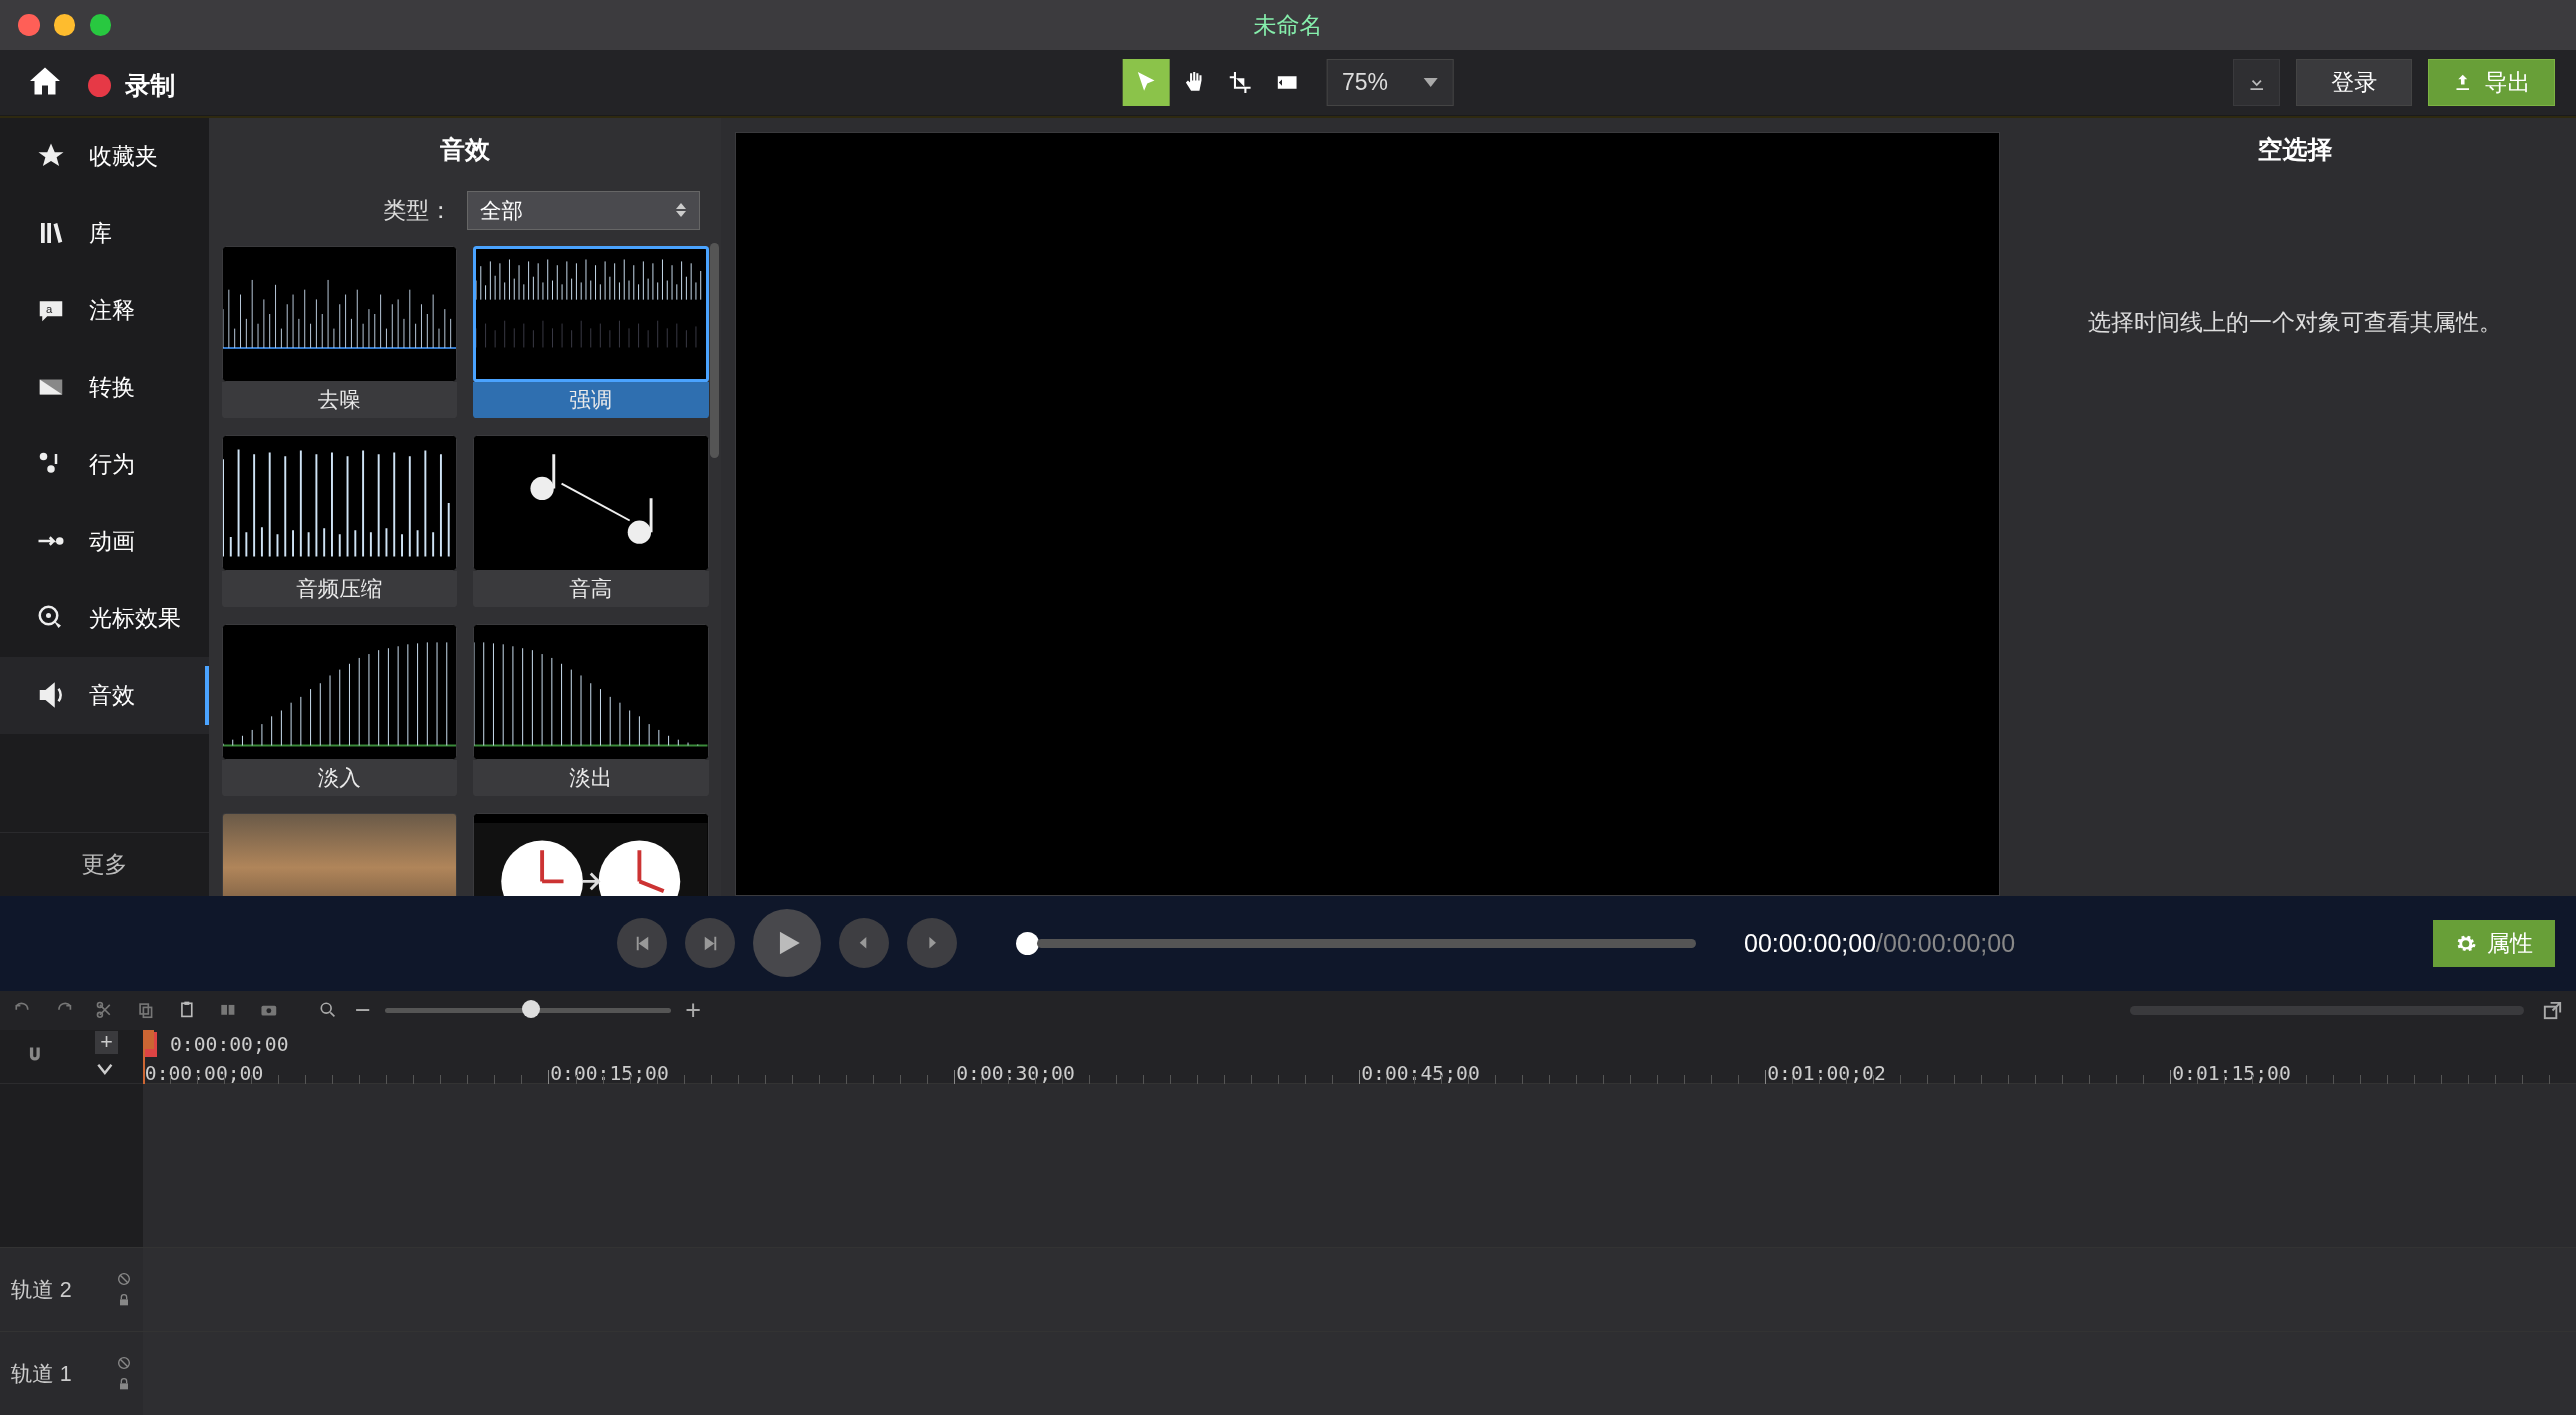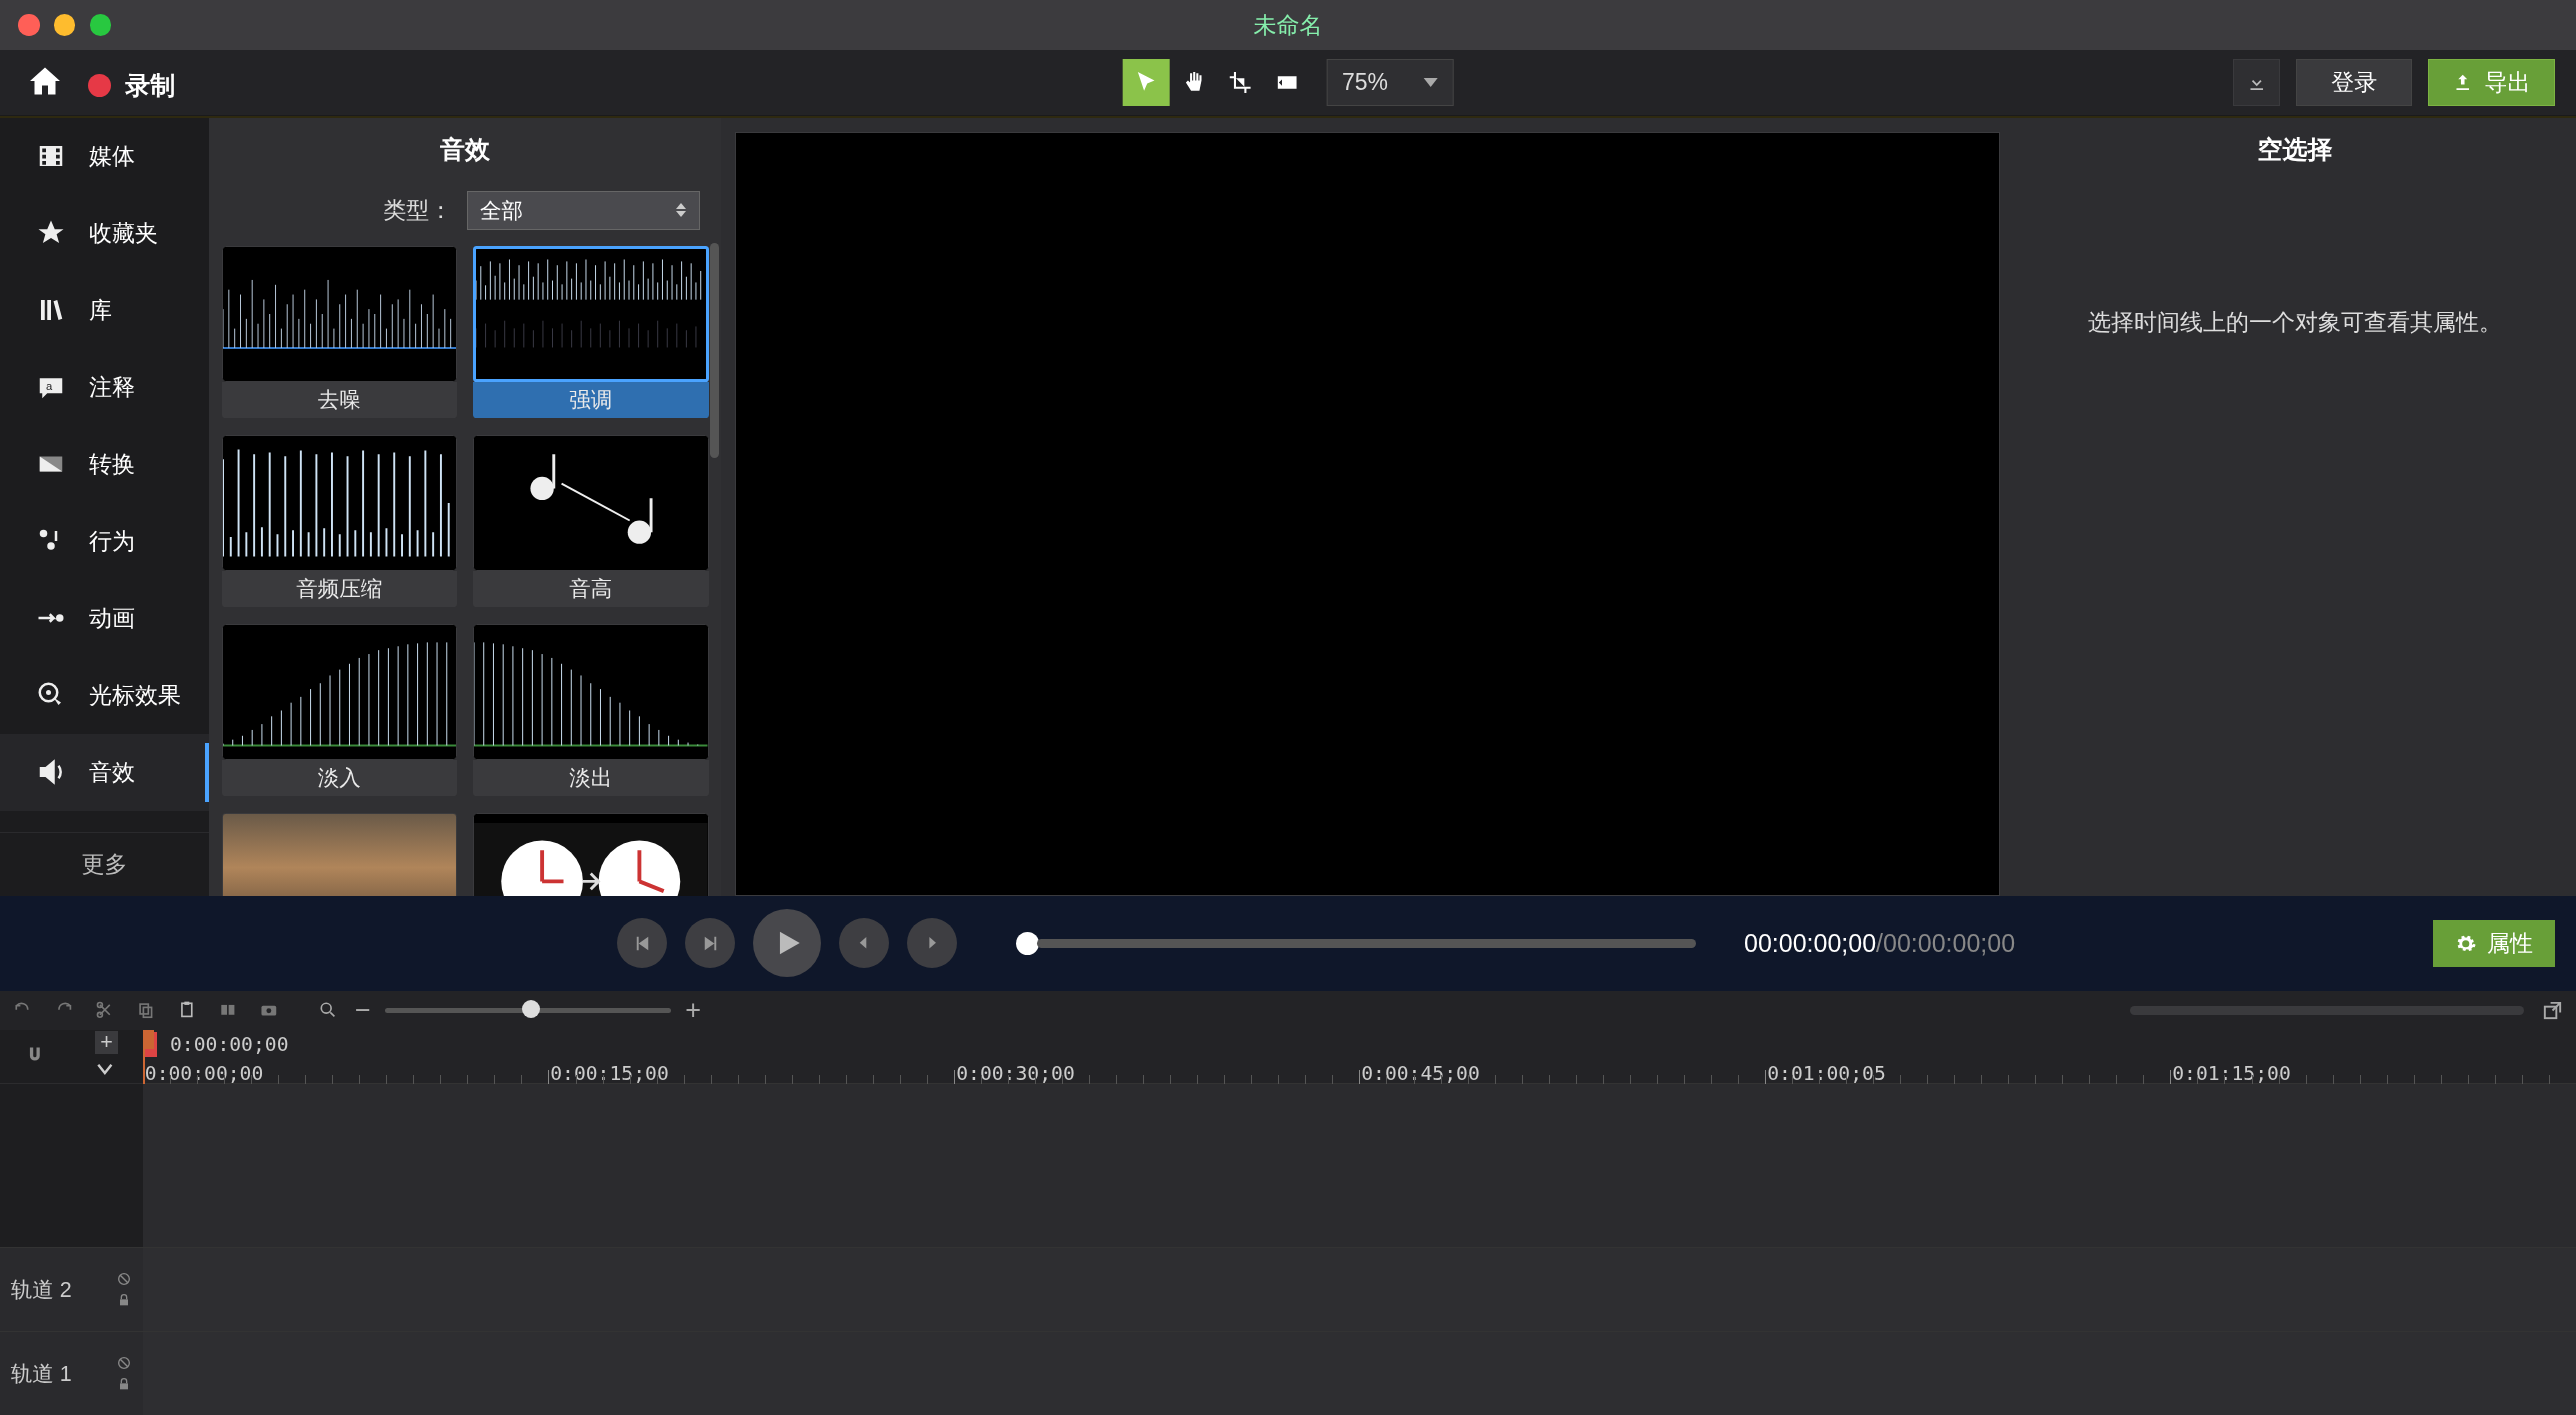--- a/index.html
+++ b/index.html
@@ -192,26 +192,20 @@
           </svg>
       <span>导出</span>
     </div>
   </div>
 </div>
 <div class="divider-y"></div>
 
 <div class="main">
 
   <div class="sidebar">
-    <div class="sb-item">
-      <svg viewBox="0 0 24 24">
-            <path d="M3 4h18v16H3zM5 6v3h3V6zm0 5v3h3v-3zm0 5v3h3v-3zM16 6v3h3V6zm0 5v3h3v-3zm0 5v3h3v-3z"></path>
-          </svg>
-      <span>媒体</span>
-    </div>
     <div class="sb-item">
       <svg viewBox="0 0 24 24">
             <path d="M12 2l3 7h7l-5.5 4 2 7L12 16l-6.5 4 2-7L2 9h7z"></path>
           </svg>
       <span>收藏夹</span>
     </div>
     <div class="sb-item">
       <svg viewBox="0 0 24 24">
             <path d="M4 4h3v16H4zm5 0h3v16H9zm5 1l3-1 4 15-3 1z"></path>
           </svg>
@@ -594,21 +588,21 @@
             <div class="tick" style="left: 1379px;"></div>
             <div class="tick" style="left: 1406px;"></div>
             <div class="tick" style="left: 1433px;"></div>
             <div class="tick" style="left: 1460px;"></div>
             <div class="tick" style="left: 1487px;"></div>
             <div class="tick" style="left: 1514px;"></div>
             <div class="tick" style="left: 1541px;"></div>
             <div class="tick" style="left: 1568px;"></div>
             <div class="tick" style="left: 1595px;"></div>
             <div class="tick maj" style="left: 1622px;"></div>
-            <div class="tlabel" style="left: 1626px;">0:01:00;05</div>
+            <div class="tlabel" style="left: 1626px;">0:01:00;02</div>
             <div class="tick" style="left: 1649px;"></div>
             <div class="tick" style="left: 1676px;"></div>
             <div class="tick" style="left: 1703px;"></div>
             <div class="tick" style="left: 1730px;"></div>
             <div class="tick" style="left: 1757px;"></div>
             <div class="tick" style="left: 1784px;"></div>
             <div class="tick" style="left: 1811px;"></div>
             <div class="tick" style="left: 1838px;"></div>
             <div class="tick" style="left: 1865px;"></div>
             <div class="tick" style="left: 1892px;"></div>

